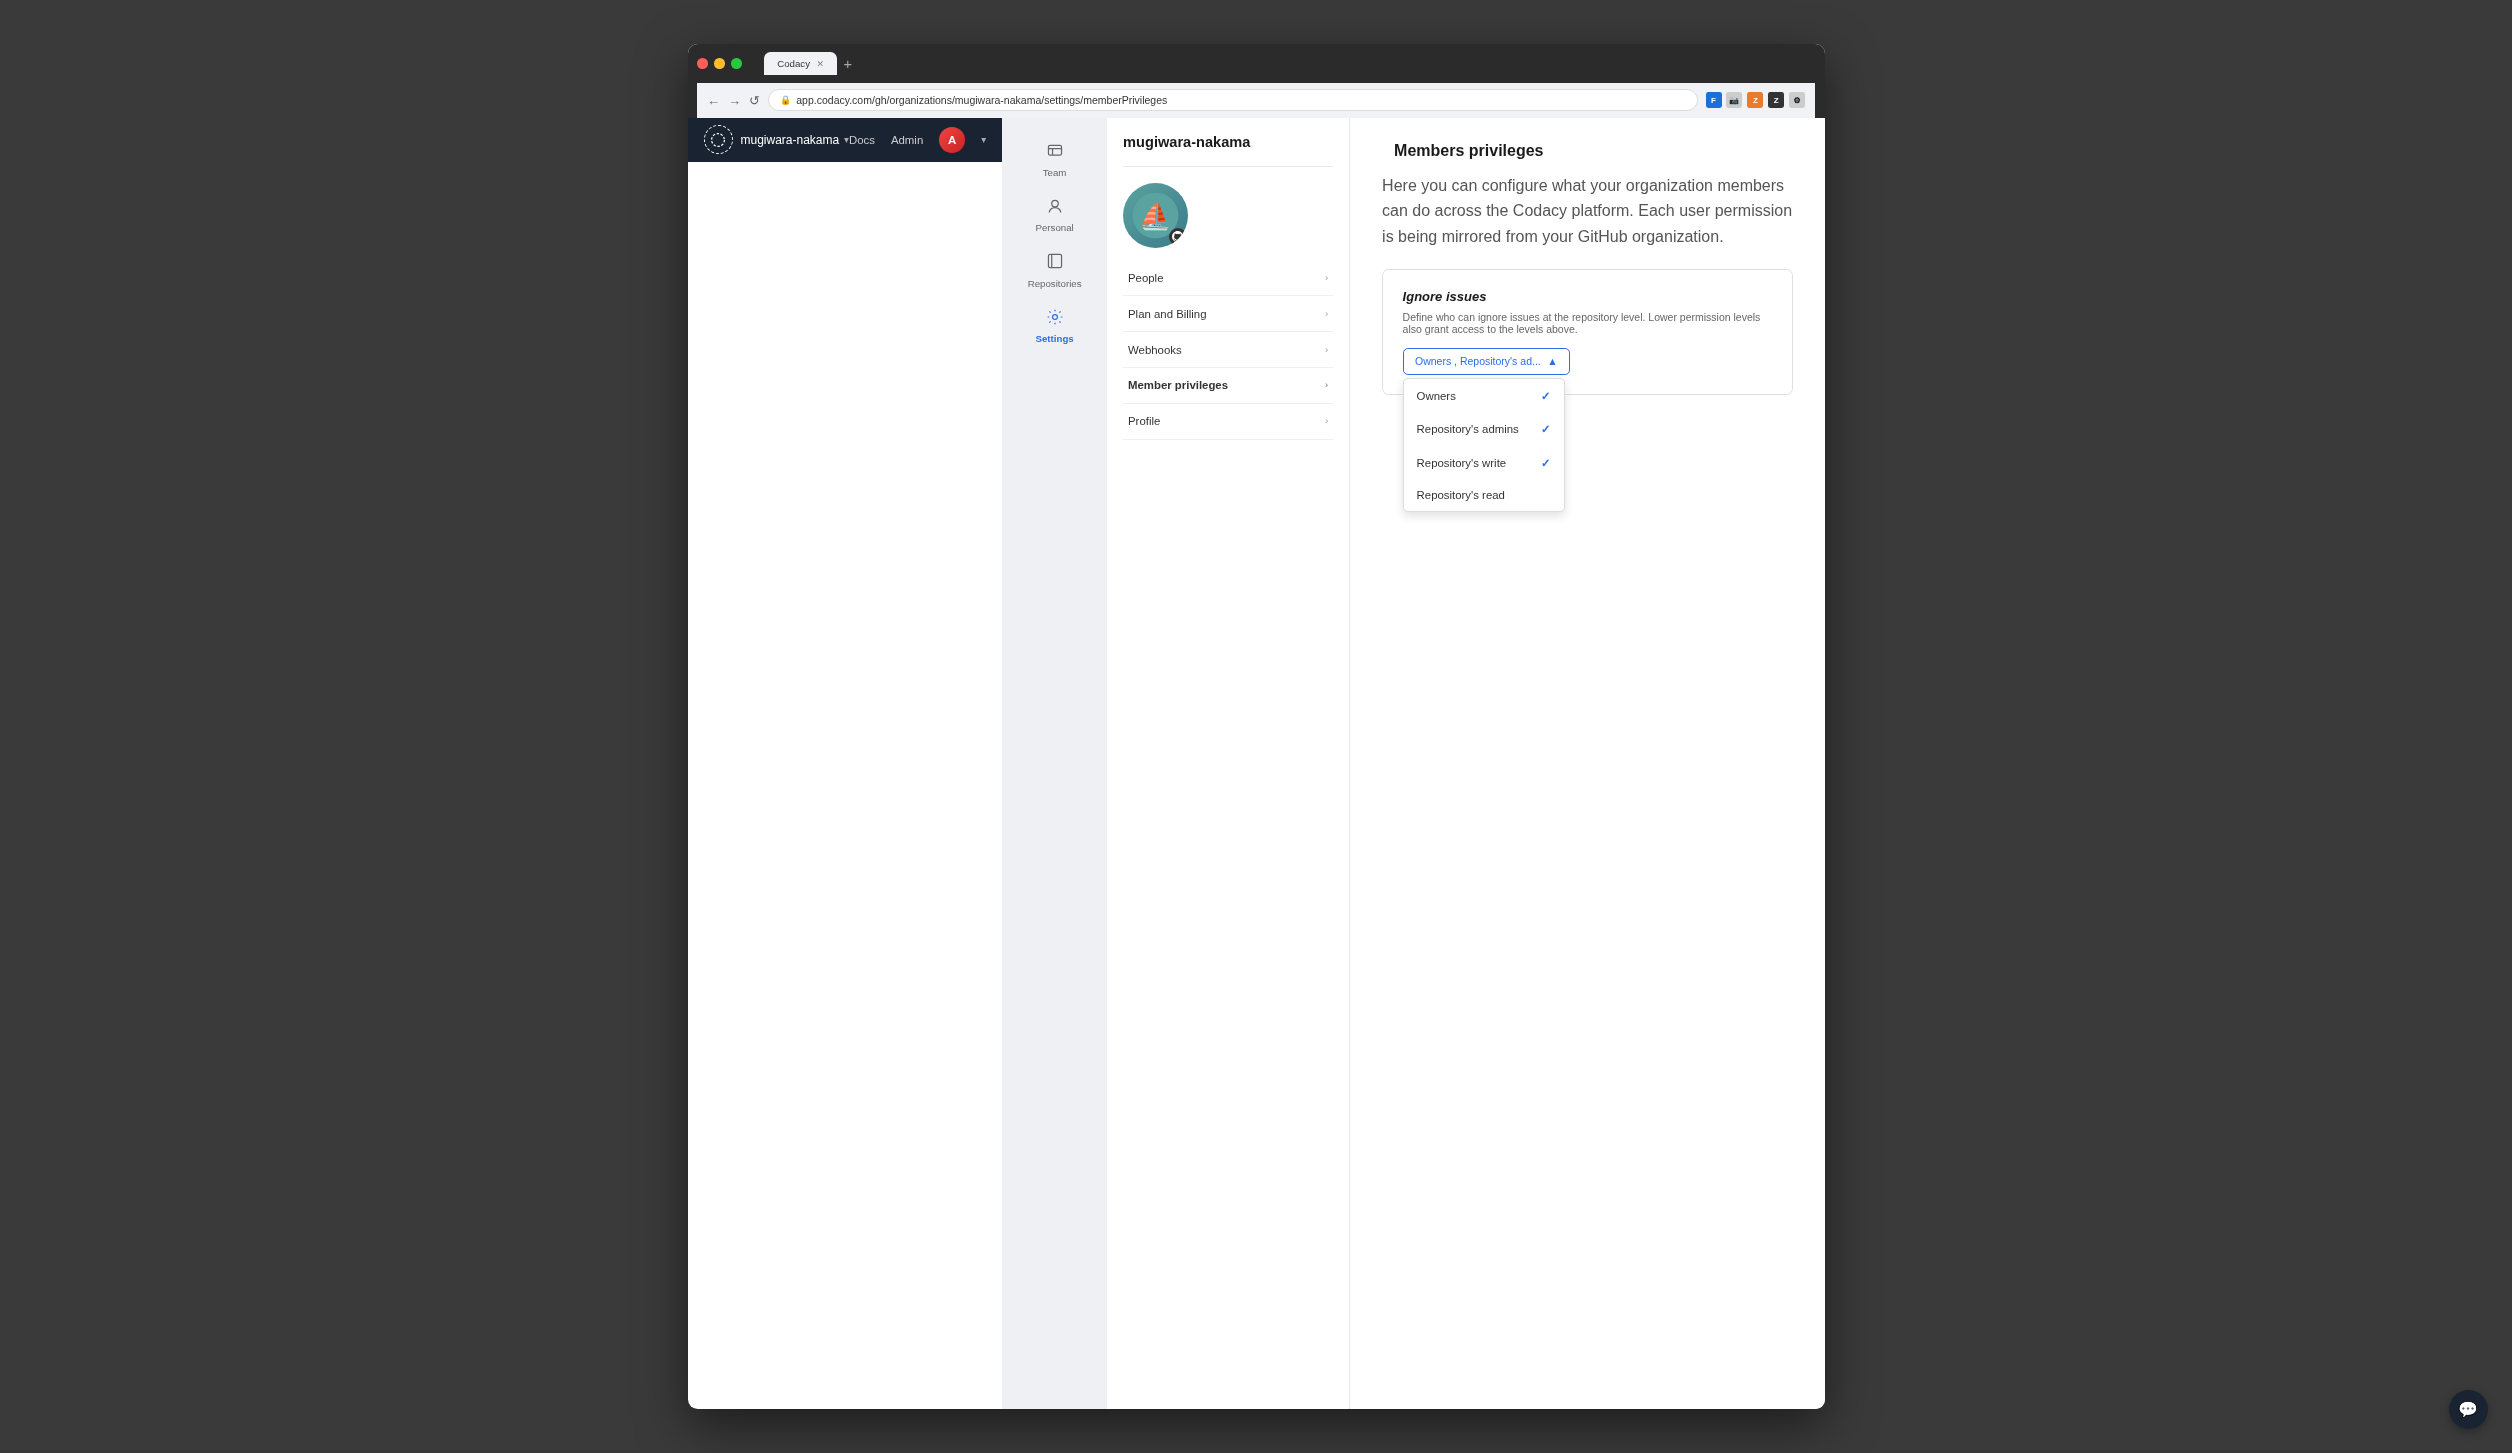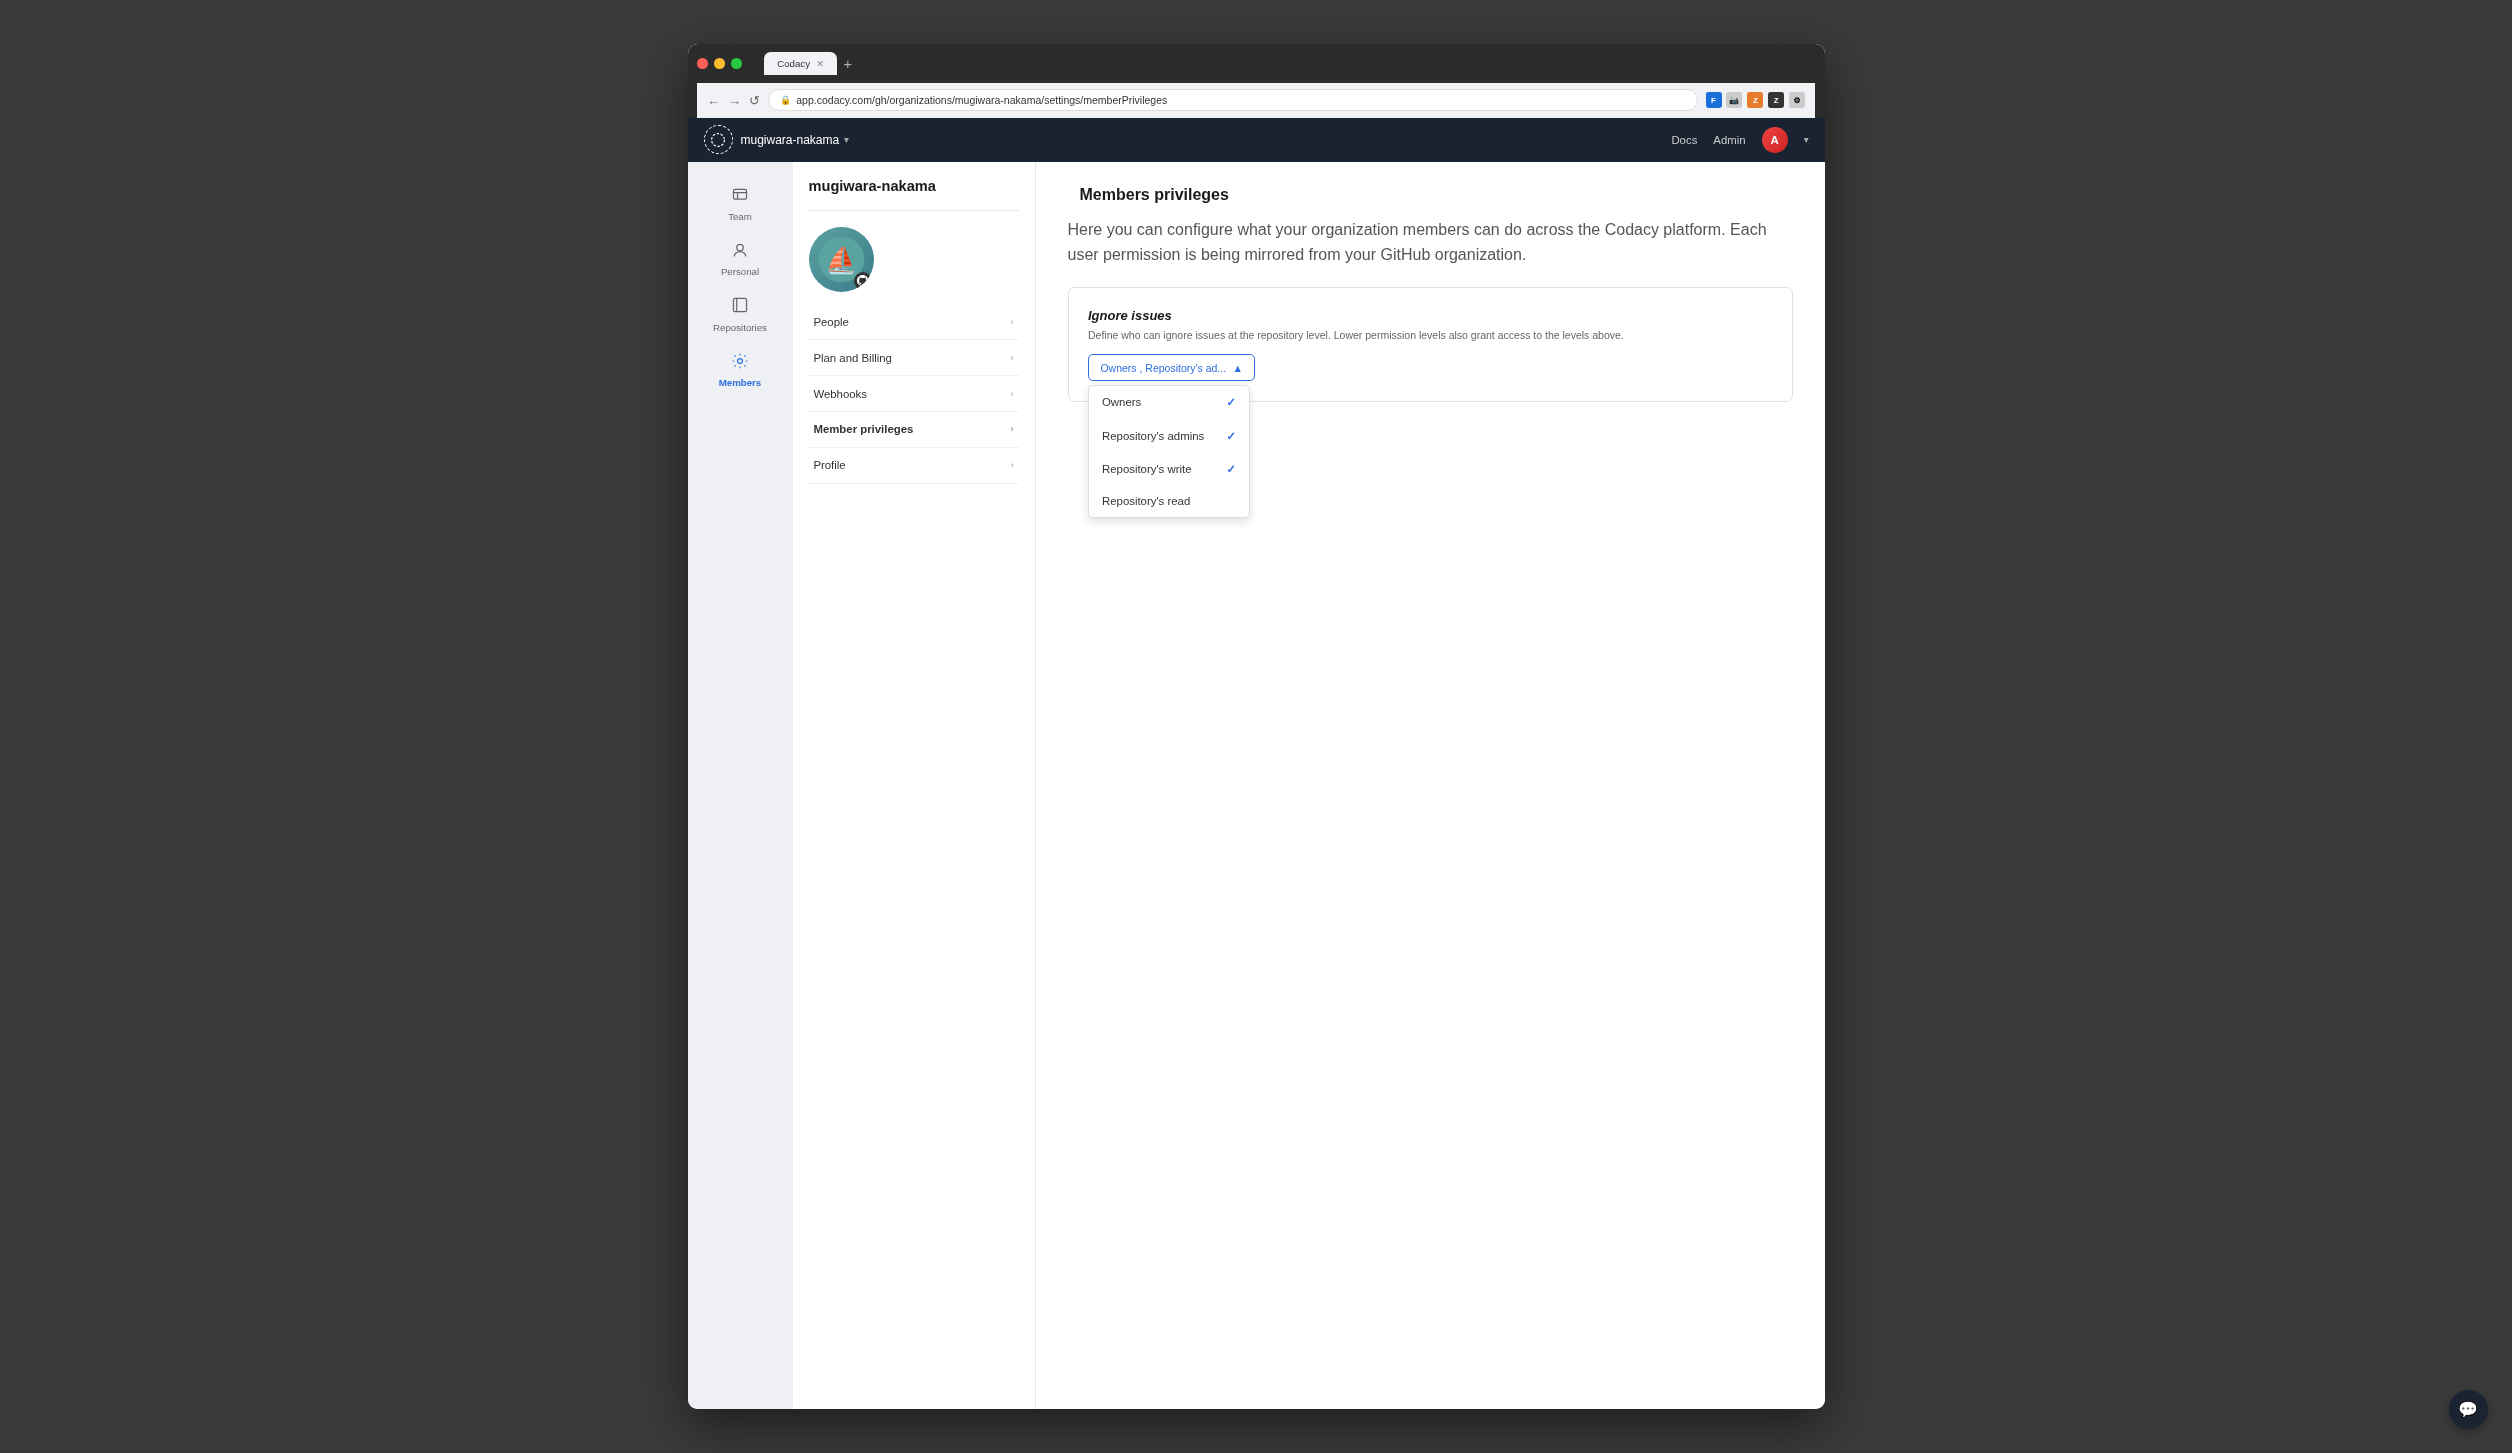--- a/index.html
+++ b/index.html
@@ -73,21 +73,21 @@
       color: #333;
       display: flex;
       align-items: center;
       gap: 4.9px;
     }
     .lock-icon { color: #666; font-size: 9px; }
     .address-text { flex: 1; color: #333; }
     
     .app-container {
       display: flex;
-      flex-direction: column;
+      flex-direction: row;
       height: calc(100vh - 162px);
       min-height: 487px;
     }
     
     .top-nav {
       background: #1a2332;
       color: #fff;
       display: flex;
       align-items: center;
       padding: 0 16px;
@@ -438,21 +438,21 @@
           </span>
           <span>Repositories</span>
         </div>
         <div class="sidebar-item active">
           <span class="sidebar-icon">
             <svg width="18" height="18" viewBox="0 0 22 22" fill="none" stroke="#2d6ee0" stroke-width="1.5">
               <circle cx="11" cy="11" r="3"></circle>
               <path d="M11 2v2M11 18v2M4.2 4.2l1.4 1.4M16.4 16.4l1.4 1.4M2 11h2M18 11h2M4.2 17.8l1.4-1.4M16.4 5.6l1.4-1.4"></path>
             </svg>
           </span>
-          <span style="color:#2d6ee0;font-weight:600;">Members</span>
+          <span style="color:#2d6ee0;font-weight:600;">Settings</span>
         </div>
       </div>
 
       <div class="content-area">
 
         <div class="settings-sidebar">
           <div class="org-header">mugiwara-nakama</div>
           <hr class="divider">
           <div class="org-avatar">
             <div class="org-avatar-img">

